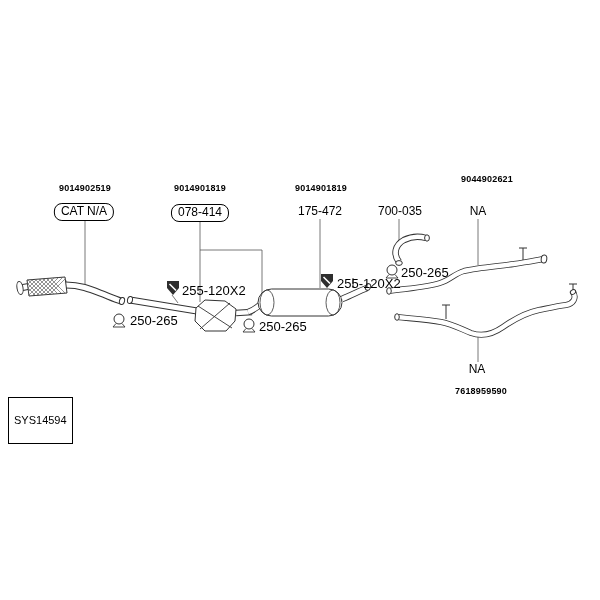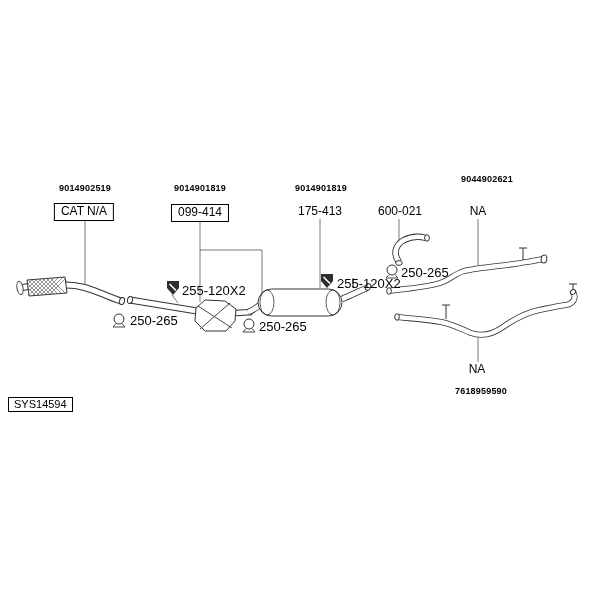--- a/index.html
+++ b/index.html
@@ -11,24 +11,24 @@
     position: relative;
     overflow: hidden;
     font-family: "Liberation Sans", sans-serif;
     color: #000;
   }
   .stage { position: absolute; inset: 0; }
   .stage > svg { position: absolute; left: 0; top: 0; }
   .lbl { position: absolute; white-space: nowrap; line-height: 1.15; }
   .ctr { transform: translateX(-50%); }
   .ref { font-size: 9px; letter-spacing: 0.2px; font-weight: bold; }
-  .code { font-size: 12px; }
+  .code { font-size: 12px; border-radius: 8px; }
   .boxed { border: 1px solid #000; padding: 1px 6px; background: #fff; }
   .mount { font-size: 13px; }
-  .sys { font-size: 11px; border: 1px solid #000; padding: 0 5px; background: #fff; }
+  .sys { font-size: 11px; border: 1px solid #000; padding: 16px 5px; background: #fff; }
 </style>
 </head>
 <body>
 
 <div class="stage">
 
   <svg width="600" height="600" viewBox="0 0 600 600">
     <defs>
       <clipPath id="flexclip">
           <polygon points="27,280 65,277 67,293 29,296"></polygon>
@@ -131,23 +131,23 @@
     </g>
   </svg>
 
   <div class="lbl ref ctr" style="left:85px;top:183px">9014902519</div>
   <div class="lbl ref ctr" style="left:200px;top:183px">9014901819</div>
   <div class="lbl ref ctr" style="left:321px;top:183px">9014901819</div>
   <div class="lbl ref ctr" style="left:487px;top:174px">9044902621</div>
   <div class="lbl ref ctr" style="left:481px;top:386px">7618959590</div>
 
   <div class="lbl code ctr boxed" style="left:84px;top:203px">CAT N/A</div>
-  <div class="lbl code ctr boxed" style="left:200px;top:204px">099-414</div>
-  <div class="lbl code ctr" style="left:320px;top:205px">175-413</div>
-  <div class="lbl code ctr" style="left:400px;top:205px">600-021</div>
+  <div class="lbl code ctr boxed" style="left:200px;top:204px">078-414</div>
+  <div class="lbl code ctr" style="left:320px;top:205px">175-472</div>
+  <div class="lbl code ctr" style="left:400px;top:205px">700-035</div>
   <div class="lbl code ctr" style="left:478px;top:205px">NA</div>
   <div class="lbl code ctr" style="left:477px;top:363px">NA</div>
 
   <div class="lbl mount" style="left:182px;top:284px">255-120X2</div>
   <div class="lbl mount" style="left:130px;top:314px">250-265</div>
   <div class="lbl mount" style="left:259px;top:320px">250-265</div>
   <div class="lbl mount" style="left:337px;top:277px">255-120X2</div>
   <div class="lbl mount" style="left:401px;top:266px">250-265</div>
 
   <div class="lbl sys" style="left:8px;top:397px">SYS14594</div>

